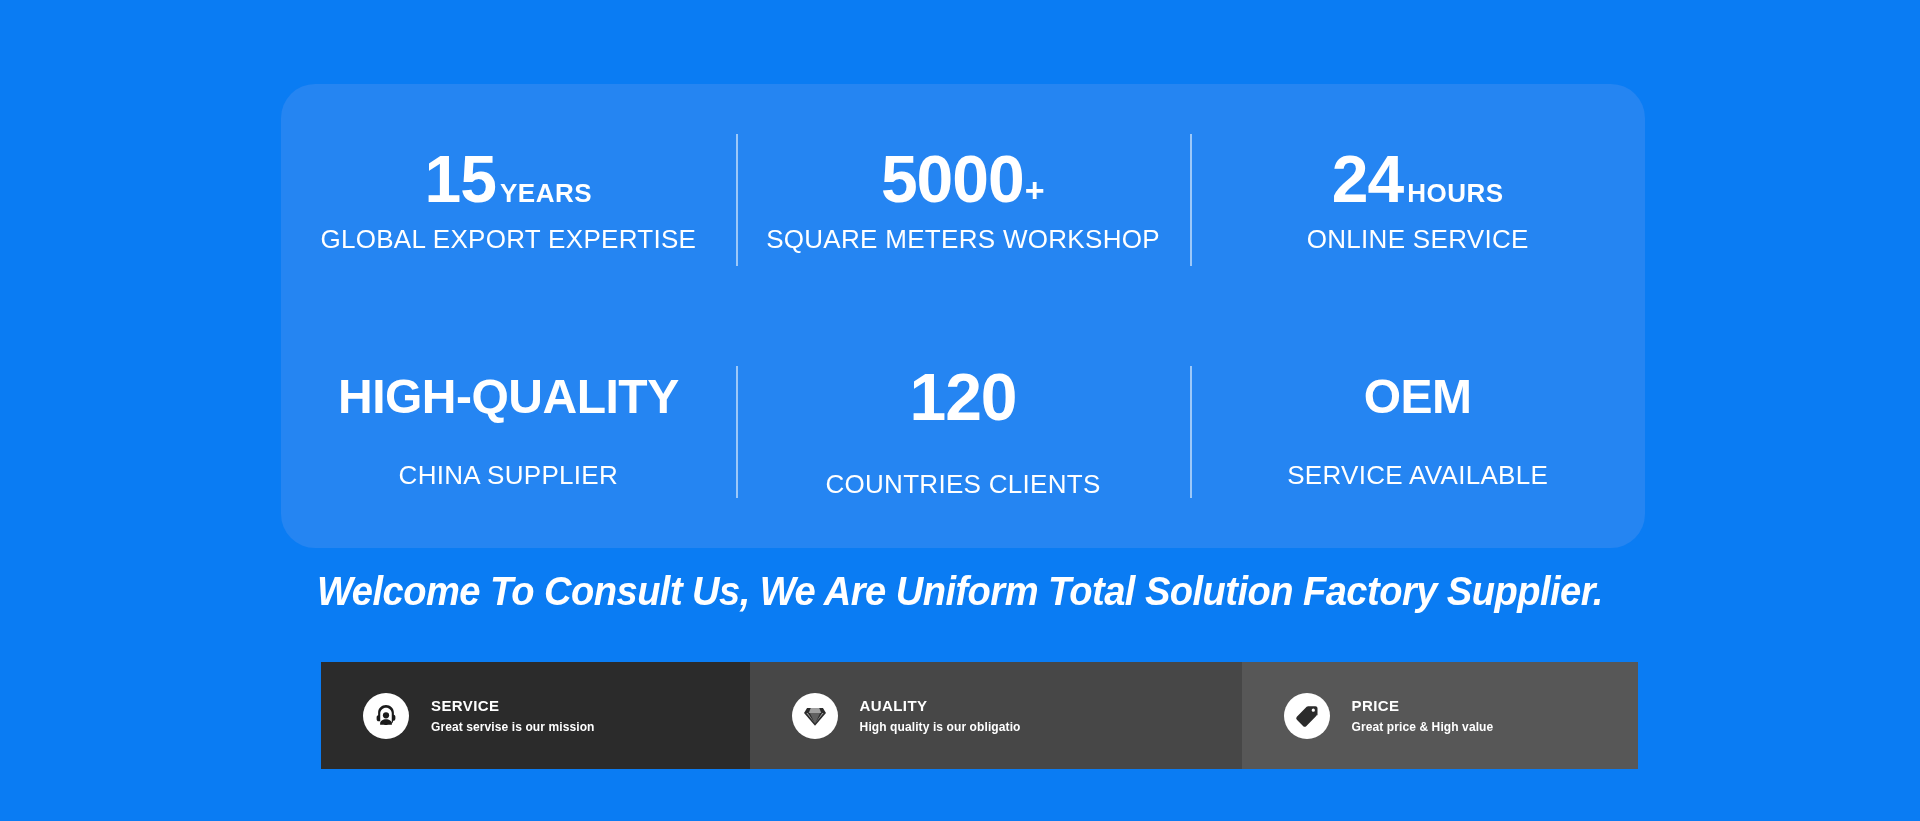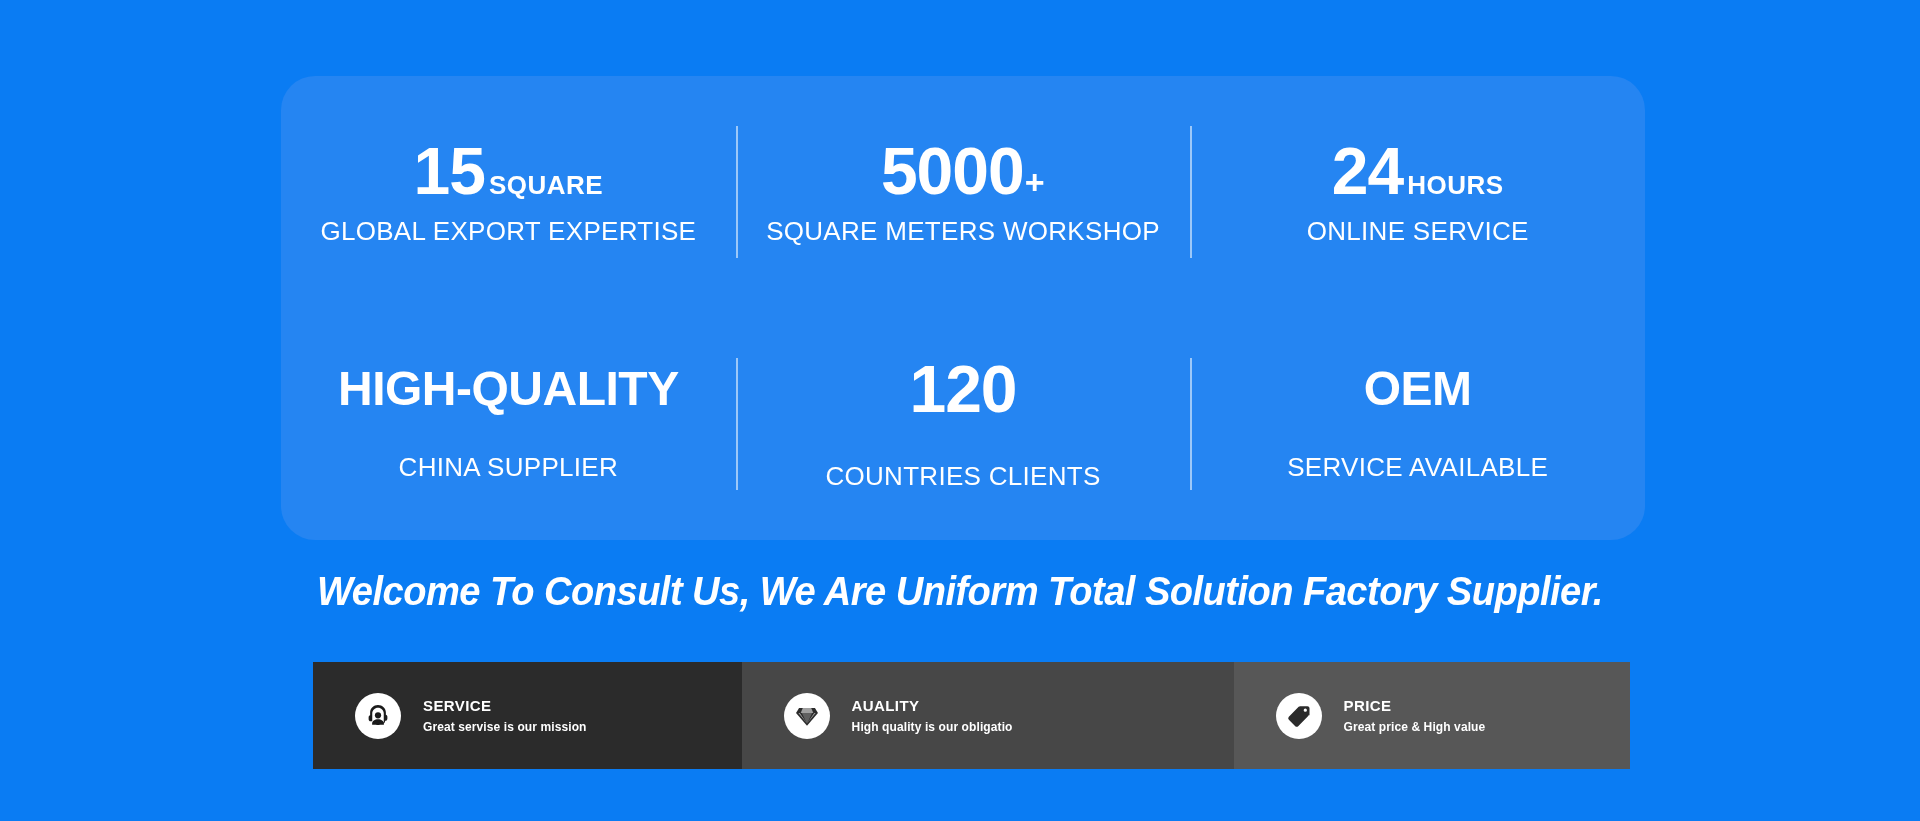--- a/index.html
+++ b/index.html
@@ -13,21 +13,21 @@
   body {
     background: #0a7cf3;
     font-family: "Liberation Sans", sans-serif;
     position: relative;
   }
 
   
   .stats-card {
     position: absolute;
     left: 281px;
-    top: 76px;
+    top: 84px;
     width: 1364px;
     height: 464px;
     background: #2585f2;
     border-radius: 34px;
     display: flex;
     flex-direction: column;
   }
 
   .stats-row {
     flex: 1 1 50%;
@@ -114,21 +114,21 @@
     font-weight: bold;
     font-style: italic;
     letter-spacing: -0.6px;
     transform: scaleX(0.93);
     white-space: nowrap;
   }
 
   
   .service-bar {
     position: absolute;
-    left: 313px;
+    left: 321px;
     top: 662px;
     width: 1317px;
     height: 107px;
     display: flex;
     overflow: hidden;
   }
 
   .service-item {
     display: flex;
     align-items: center;
@@ -173,21 +173,21 @@
 </head>
 <body>
 
 <div class="stats-card">
 
   <div class="stats-row row-one">
 
     <div class="stats-cell">
       <div class="stat-value">
         <span class="stat-number">15</span>
-        <span class="stat-unit">SQUARE</span>
+        <span class="stat-unit">YEARS</span>
       </div>
       <div class="stat-label">GLOBAL EXPORT EXPERTISE</div>
     </div>
 
     <div class="stats-cell">
       <div class="stat-value">
         <span class="stat-number">5000</span>
         <span class="stat-unit plus">+</span>
       </div>
       <div class="stat-label">SQUARE METERS WORKSHOP</div>

